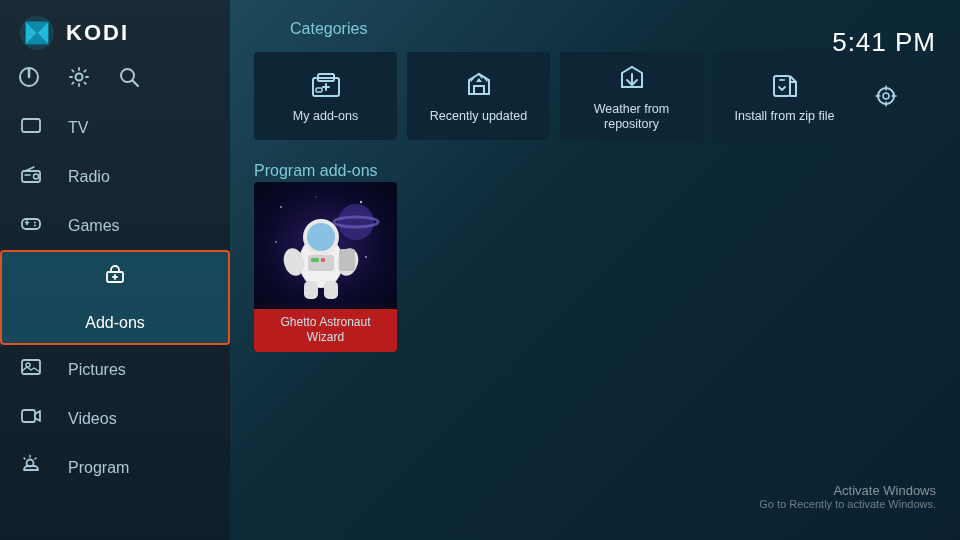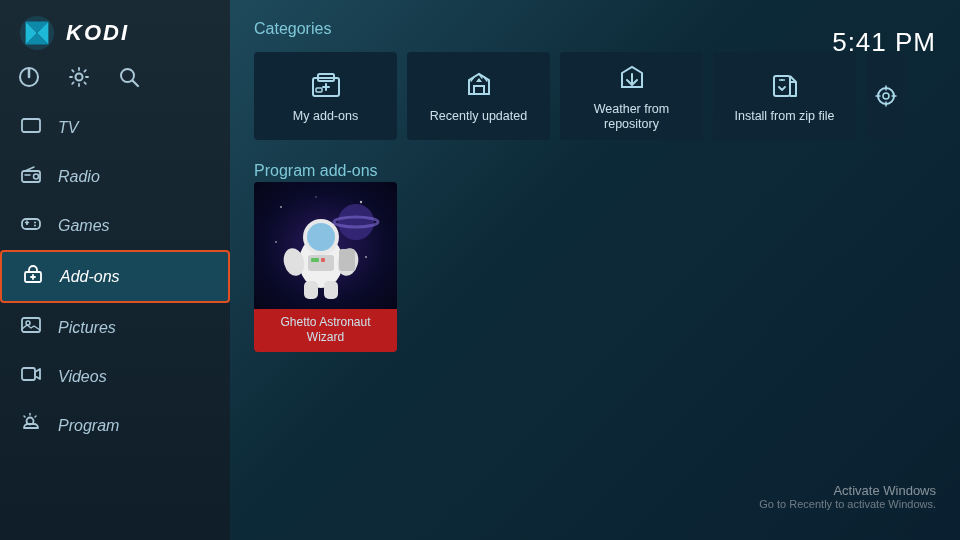--- a/index.html
+++ b/index.html
@@ -14,21 +14,20 @@
 
     
     .sidebar {
       width: 230px;
       min-width: 230px;
       height: 540px;
       background: linear-gradient(180deg, #1a2a35 0%, #0f1e28 100%);
       display: flex;
       flex-direction: column;
       padding: 0;
-      font-style: italic;
     }
 
     .kodi-logo {
       display: flex;
       align-items: center;
       padding: 14px 18px 10px 18px;
       gap: 10px;
     }
     .kodi-logo-icon {
       width: 38px;
@@ -55,32 +54,33 @@
 
     .sidebar-nav {
       flex: 1;
       display: flex;
       flex-direction: column;
     }
 
     .nav-item {
       display: flex;
       align-items: center;
-      gap: 14px;
+      gap: 24px;
       padding: 11px 18px;
       color: #aac8d8;
       font-size: 16px;
       cursor: pointer;
       position: relative;
     }
     .nav-item.active {
       background: rgba(30, 140, 170, 0.35);
       color: #fff;
       border: 2px solid #e05020;
       border-radius: 4px;
+      flex-direction: column;
     }
     .nav-item .nav-icon {
       font-size: 20px;
       width: 26px;
       text-align: center;
       color: #aac8d8;
     }
     .nav-item.active .nav-icon {
       color: #fff;
     }
@@ -106,20 +106,21 @@
       font-size: 26px;
       font-weight: 300;
       letter-spacing: 1px;
     }
 
     .section-title {
       color: #7ec8d8;
       font-size: 16px;
       margin-bottom: 14px;
       font-weight: 400;
+      margin-left: 36px;
     }
 
     .categories-row {
       display: flex;
       gap: 10px;
       margin-bottom: 22px;
     }
 
     .category-card {
       width: 143px;

